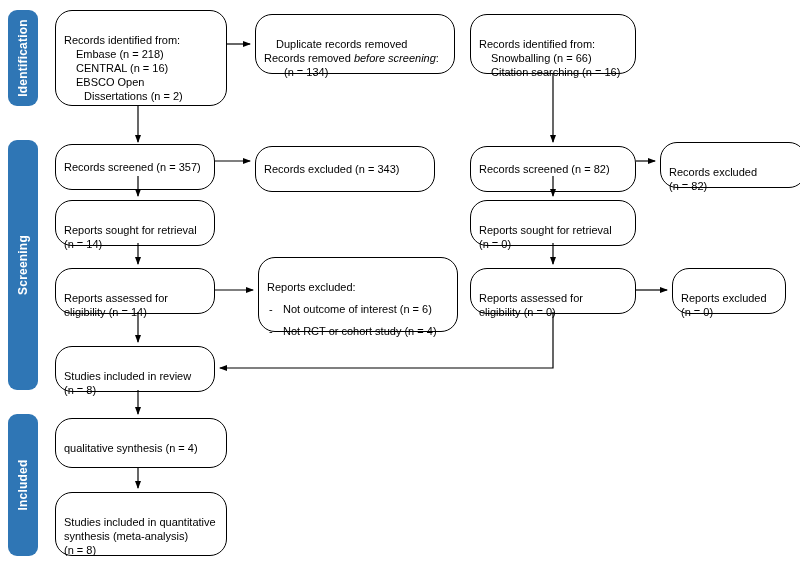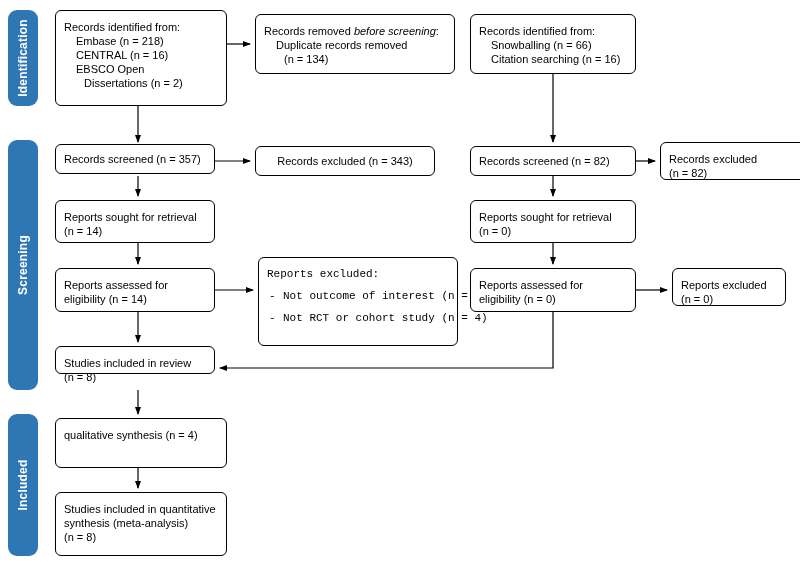--- a/index.html
+++ b/index.html
@@ -23,22 +23,22 @@
     white-space:nowrap;
     color:#fff;
     font-weight:bold;
     font-size:12px;
     letter-spacing:.2px;
   }
   .box{
     position:absolute;
     background:#fff;
     border:1.2px solid #000;
-    border-radius:6px;
-    padding:9px 8px;
+    border-radius:17px;
+    padding:22px 8px;
     box-sizing:border-box;
     line-height:14px;
   }
   .box.vcenter{display:flex;flex-direction:column;justify-content:center;}
   .line{white-space:nowrap;}
   .indent1{padding-left:12px;}
   .indent2{padding-left:20px;}
   .bullet-row{display:flex;margin-top:8px;}
   .bullet-row .dash{width:14px;flex:0 0 14px;padding-left:2px;}
   svg.arrows{position:absolute;left:0;top:0;pointer-events:none;}
@@ -60,35 +60,35 @@
 
   <div class="box" style="left:55px;top:10px;width:172px;height:96px;">
     <div class="line">Records identified from:</div>
     <div class="line indent1">Embase (n = 218)</div>
     <div class="line indent1">CENTRAL (n = 16)</div>
     <div class="line indent1">EBSCO Open</div>
     <div class="line indent2">Dissertations (n = 2)</div>
   </div>
 
   <div class="box" style="left:255px;top:14px;width:200px;height:60px;">
+    <div class="line indent1">Duplicate records removed</div>
     <div class="line"><span>Records removed </span><i>before screening</i><span>:</span></div>
-    <div class="line indent1">Duplicate records removed</div>
     <div class="line indent2">(n = 134)</div>
   </div>
 
   <div class="box" style="left:470px;top:14px;width:166px;height:60px;">
     <div class="line">Records identified from:</div>
     <div class="line indent1">Snowballing (n = 66)</div>
     <div class="line indent1">Citation searching (n = 16)</div>
   </div>
 
   <div class="box vcenter" style="left:55px;top:144px;width:160px;height:30px;">
     <div class="line">Records screened (n = 357)</div>
   </div>
-  <div class="box vcenter" style="left:255px;top:146px;width:180px;height:30px;align-items:center;">
+  <div class="box vcenter" style="left:255px;top:146px;width:180px;height:30px;">
     <div class="line">Records excluded (n = 343)</div>
   </div>
   <div class="box vcenter" style="left:470px;top:146px;width:166px;height:30px;">
     <div class="line">Records screened (n = 82)</div>
   </div>
   <div class="box" style="left:660px;top:142px;width:146px;height:38px;">
     <div class="line">Records excluded</div>
     <div class="line">(n = 82)</div>
   </div>
 
@@ -99,21 +99,21 @@
   <div class="box" style="left:470px;top:200px;width:166px;height:43px;">
     <div class="line">Reports sought for retrieval</div>
     <div class="line">(n = 0)</div>
   </div>
 
   <div class="box" style="left:55px;top:268px;width:160px;height:44px;">
     <div class="line">Reports assessed for</div>
     <div class="line">eligibility (n = 14)</div>
   </div>
 
-  <div class="box" style="left:258px;top:257px;width:200px;height:89px;font-family:Liberation Mono, monospace;">
+  <div class="box" style="left:258px;top:257px;width:200px;height:75px;">
     <div class="line">Reports excluded:</div>
     <div class="bullet-row">
       <span class="dash">-</span>
       <span class="line">Not outcome of interest (n = 6)</span>
     </div>
     <div class="bullet-row">
       <span class="dash">-</span>
       <span class="line">Not RCT or cohort study (n = 4)</span>
     </div>
   </div>

